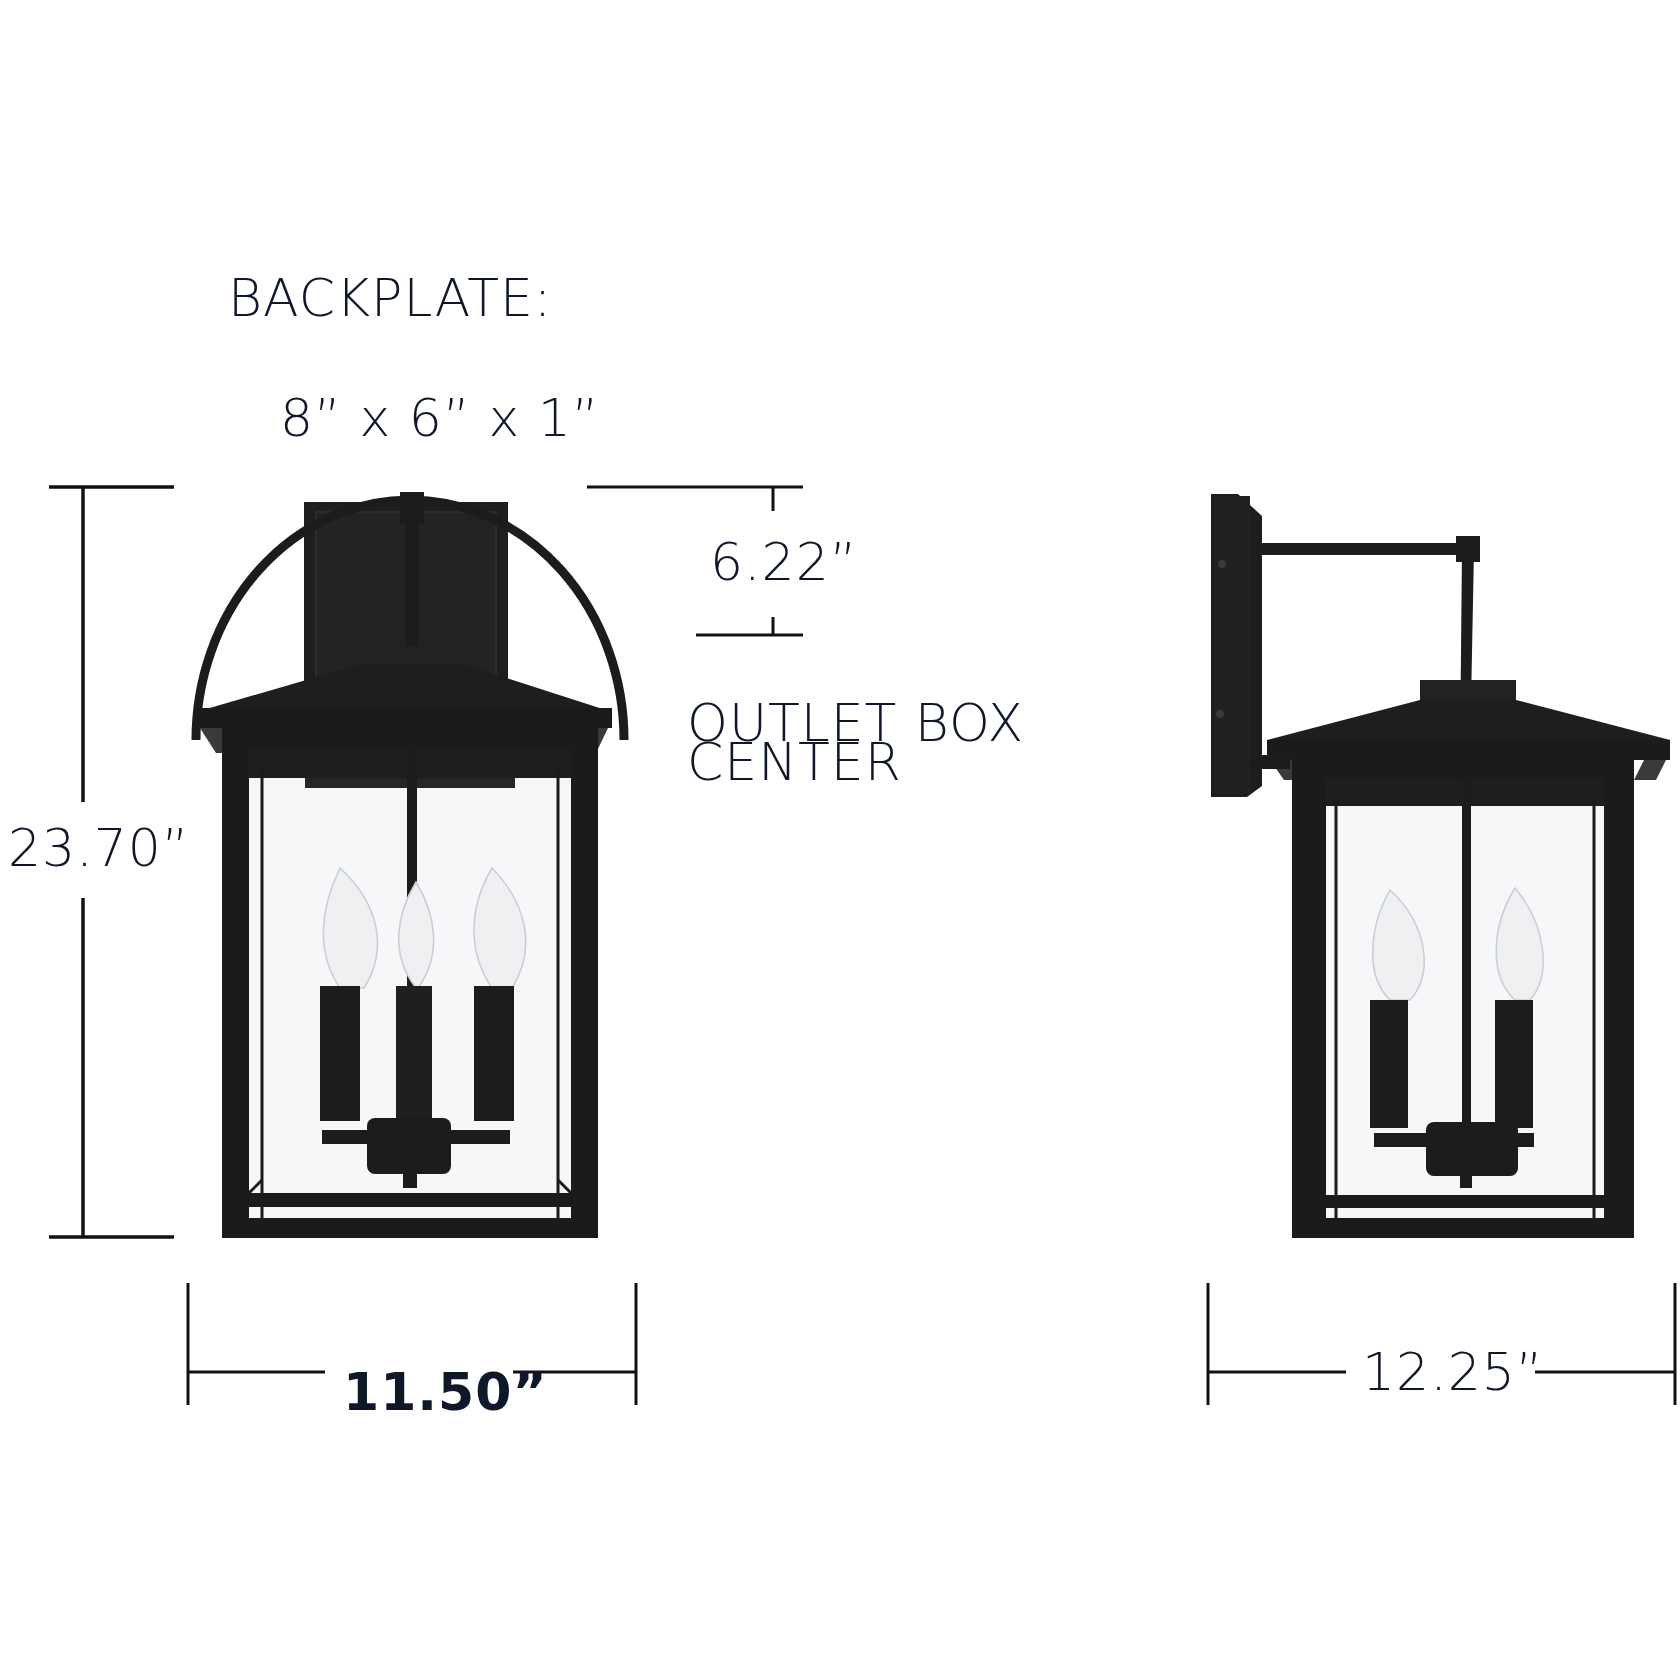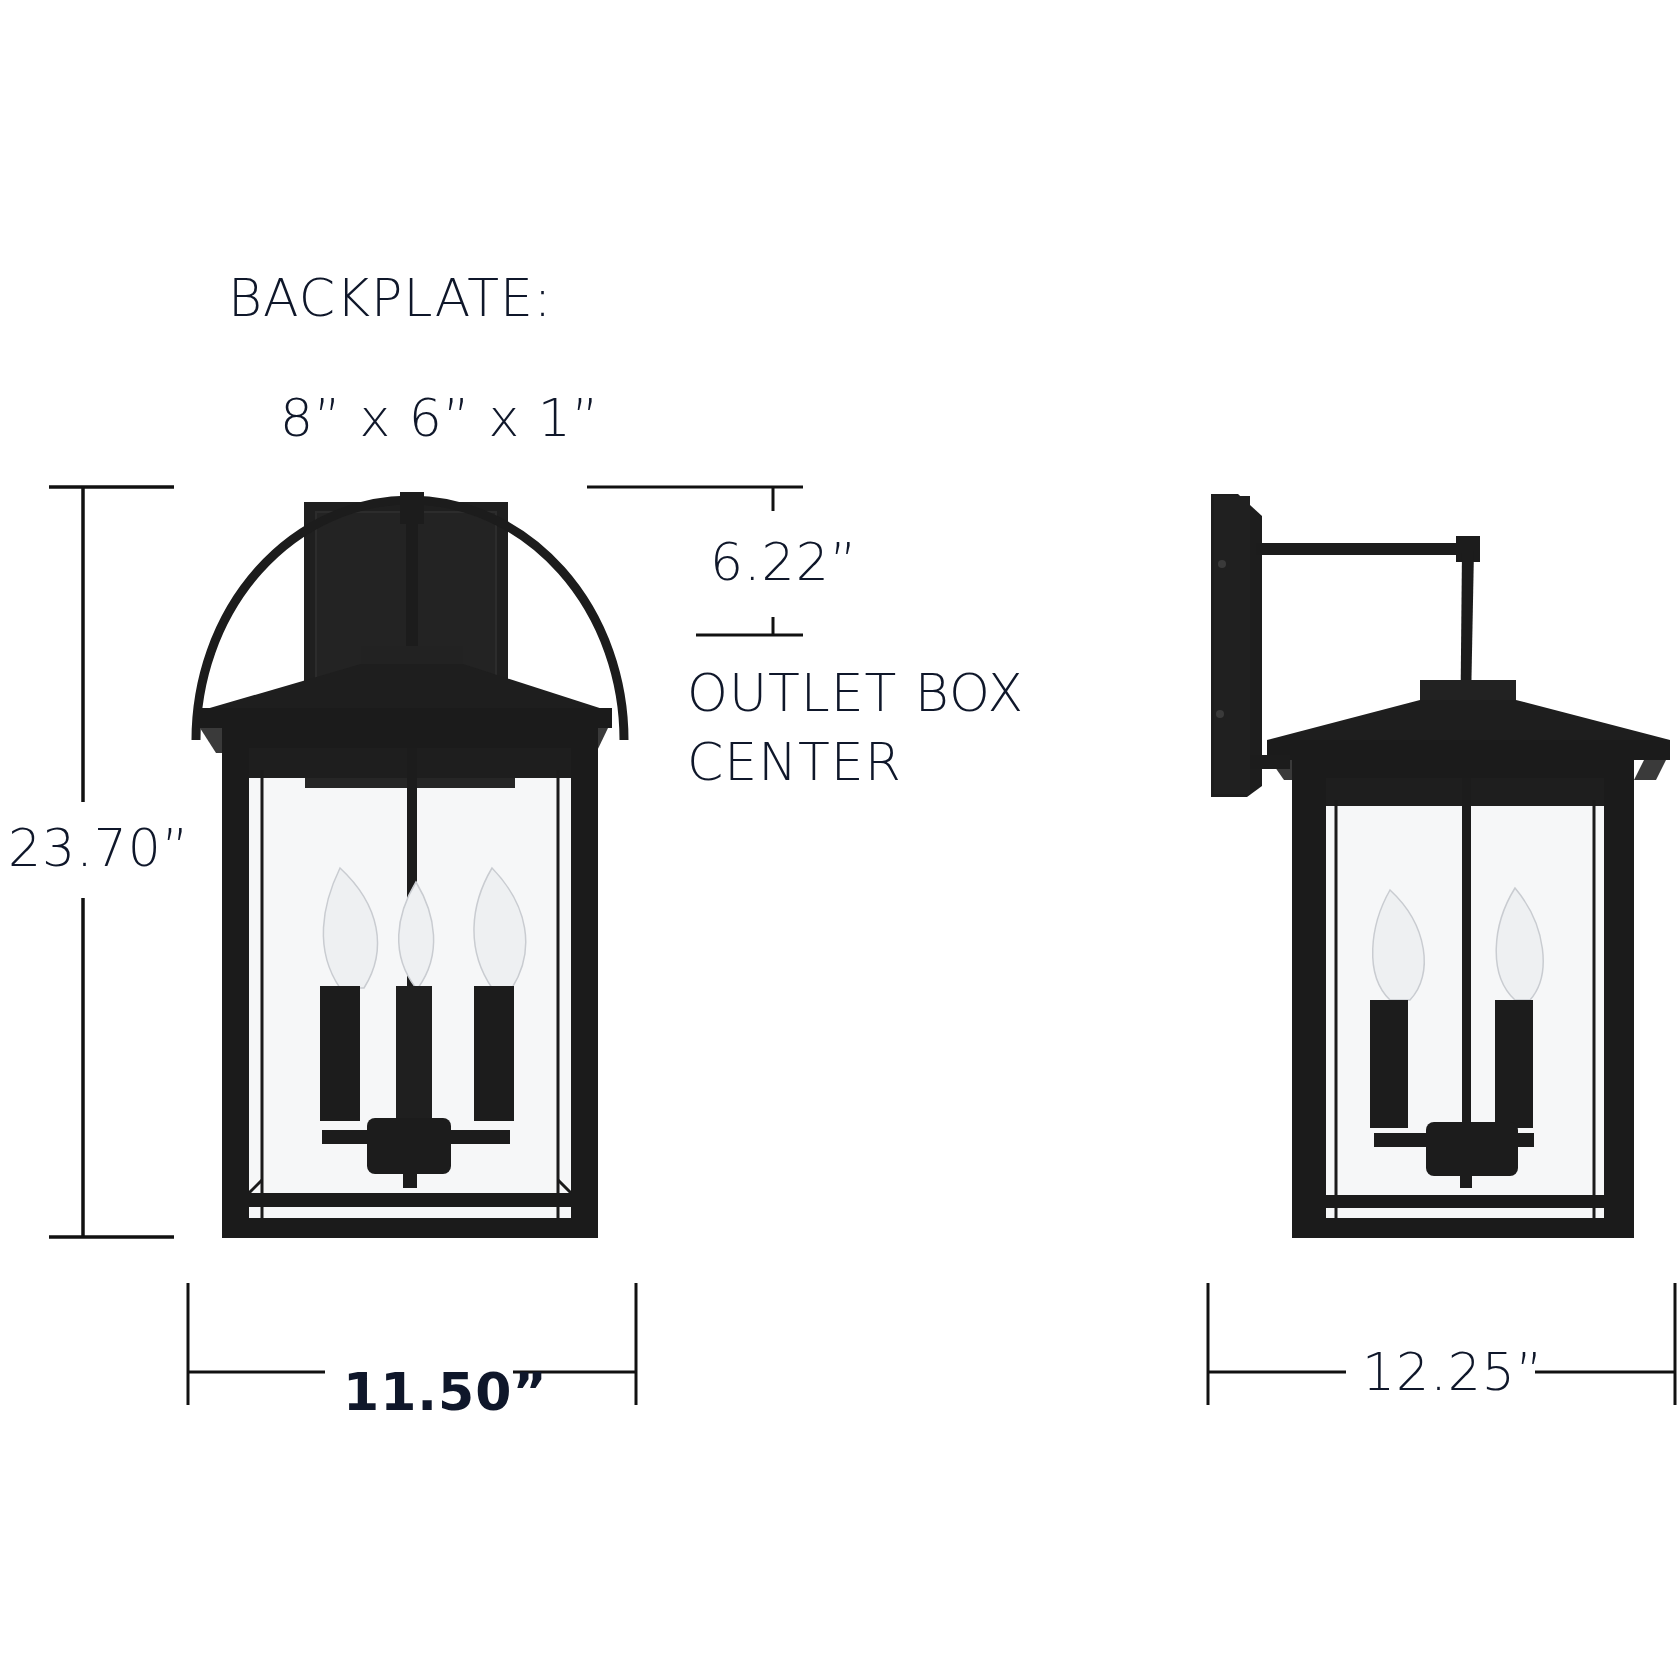--- a/index.html
+++ b/index.html
@@ -132,18 +132,18 @@
   </g>
 </svg>
 
 <div class="label note-text" style="left:228px; top:272px;">BACKPLATE:</div>
 <div class="label note-text" style="left:280px; top:346px;margin-top:46px;">8” x 6” x 1”</div>
 
 <div class="label dim-text" style="left:8px; top:822px;">23.70”</div>
 
 <div class="label dim-text" style="left:710px; top:536px;">6.22”</div>
 
-<div class="label note-text" style="left:687px; top:667px;">OUTLET BOX</div>
+<div class="label note-text" style="left:687px; top:697px;">OUTLET BOX</div>
 <div class="label note-text" style="left:687px; top:736px;">CENTER</div>
 
 <div class="label dim-text" style="left:343px; top:1366px;font-weight:bold;">11.50”</div>
 
 <div class="label dim-text" style="left:1362px; top:1346px;">12.25”</div>
 
 </body></html>

